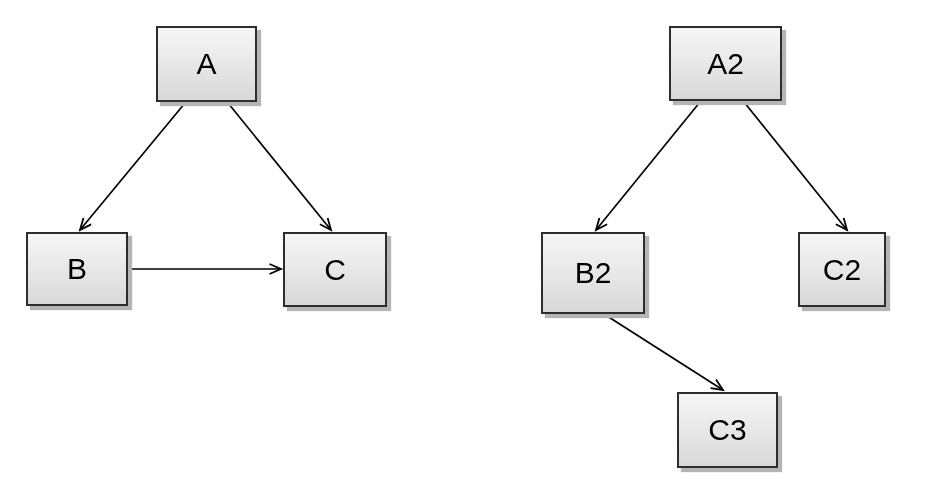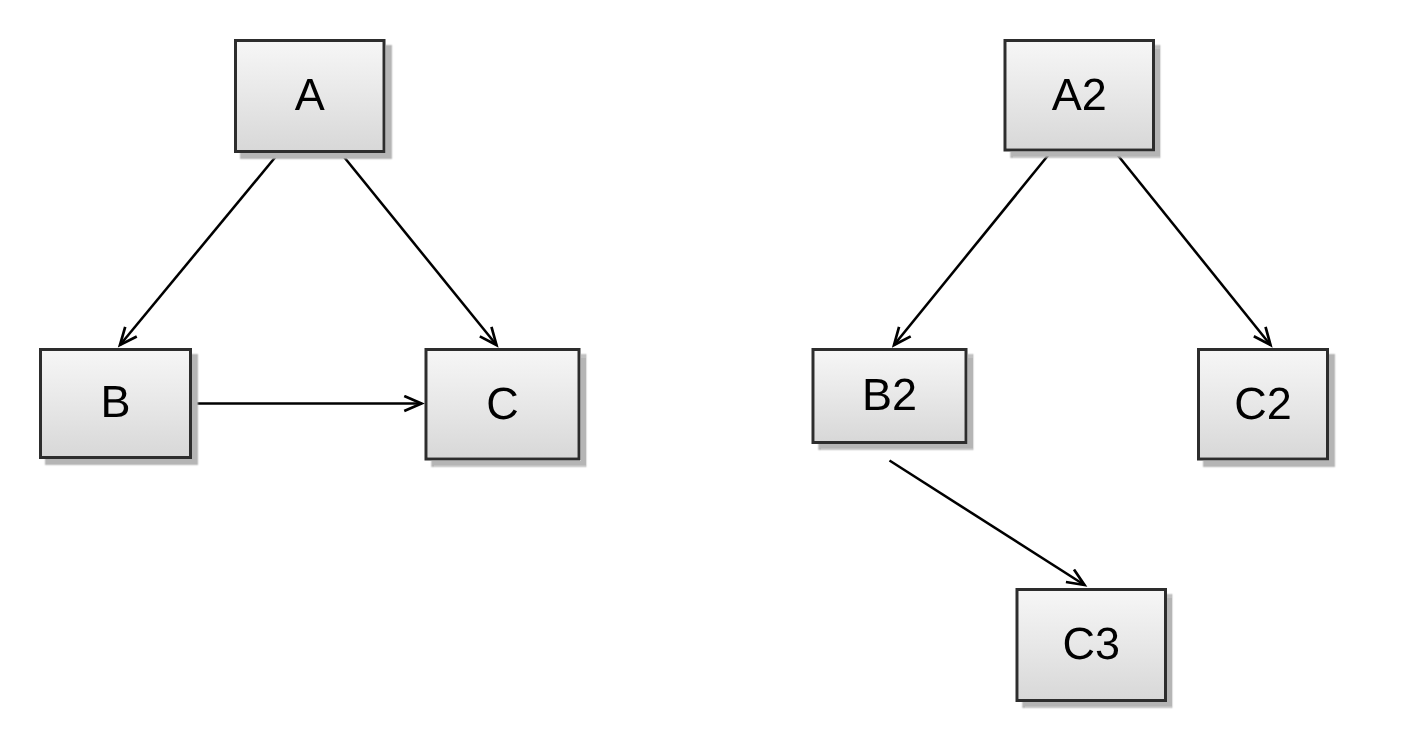--- a/index.html
+++ b/index.html
@@ -62,24 +62,24 @@
   <div id="nodes-layer">
       <div class="node" style="left: 156px; top: 26px; width: 101px; height: 76px; border-color: rgb(45, 45, 45);">
         <span class="node-label" style="color: rgb(0, 0, 0);">A</span>
       </div>
       <div class="node" style="left: 26px; top: 232px; width: 102px; height: 74px; border-color: rgb(45, 45, 45);">
         <span class="node-label" style="color: rgb(0, 0, 0);">B</span>
       </div>
       <div class="node" style="left: 283px; top: 232px; width: 104px; height: 75px; border-color: rgb(45, 45, 45);">
         <span class="node-label" style="color: rgb(0, 0, 0);">C</span>
       </div>
-      <div class="node" style="left: 669px; top: 26px; width: 101px; height: 75px; border-color: rgb(45, 45, 45);">
+      <div class="node" style="left: 669px; top: 26px; width: 113px; height: 75px; border-color: rgb(45, 45, 45);">
         <span class="node-label" style="color: rgb(0, 0, 0);">A2</span>
       </div>
-      <div class="node" style="left: 541px; top: 232px; width: 104px; height: 64px; border-color: rgb(45, 45, 45); text-align: center;">
+      <div class="node" style="left: 541px; top: 232px; width: 104px; height: 82px; border-color: rgb(45, 45, 45); text-align: center;">
         <span class="node-label" style="color: rgb(0, 0, 0);">B2</span>
       </div>
       <div class="node" style="left: 798px; top: 232px; width: 88px; height: 75px; border-color: rgb(45, 45, 45);">
         <span class="node-label" style="color: rgb(0, 0, 0);">C2</span>
       </div>
       <div class="node" style="left: 677px; top: 392px; width: 101px; height: 76px; border-color: rgb(45, 45, 45);">
         <span class="node-label" style="color: rgb(0, 0, 0);">C3</span>
       </div>
     </div>
 </div>

